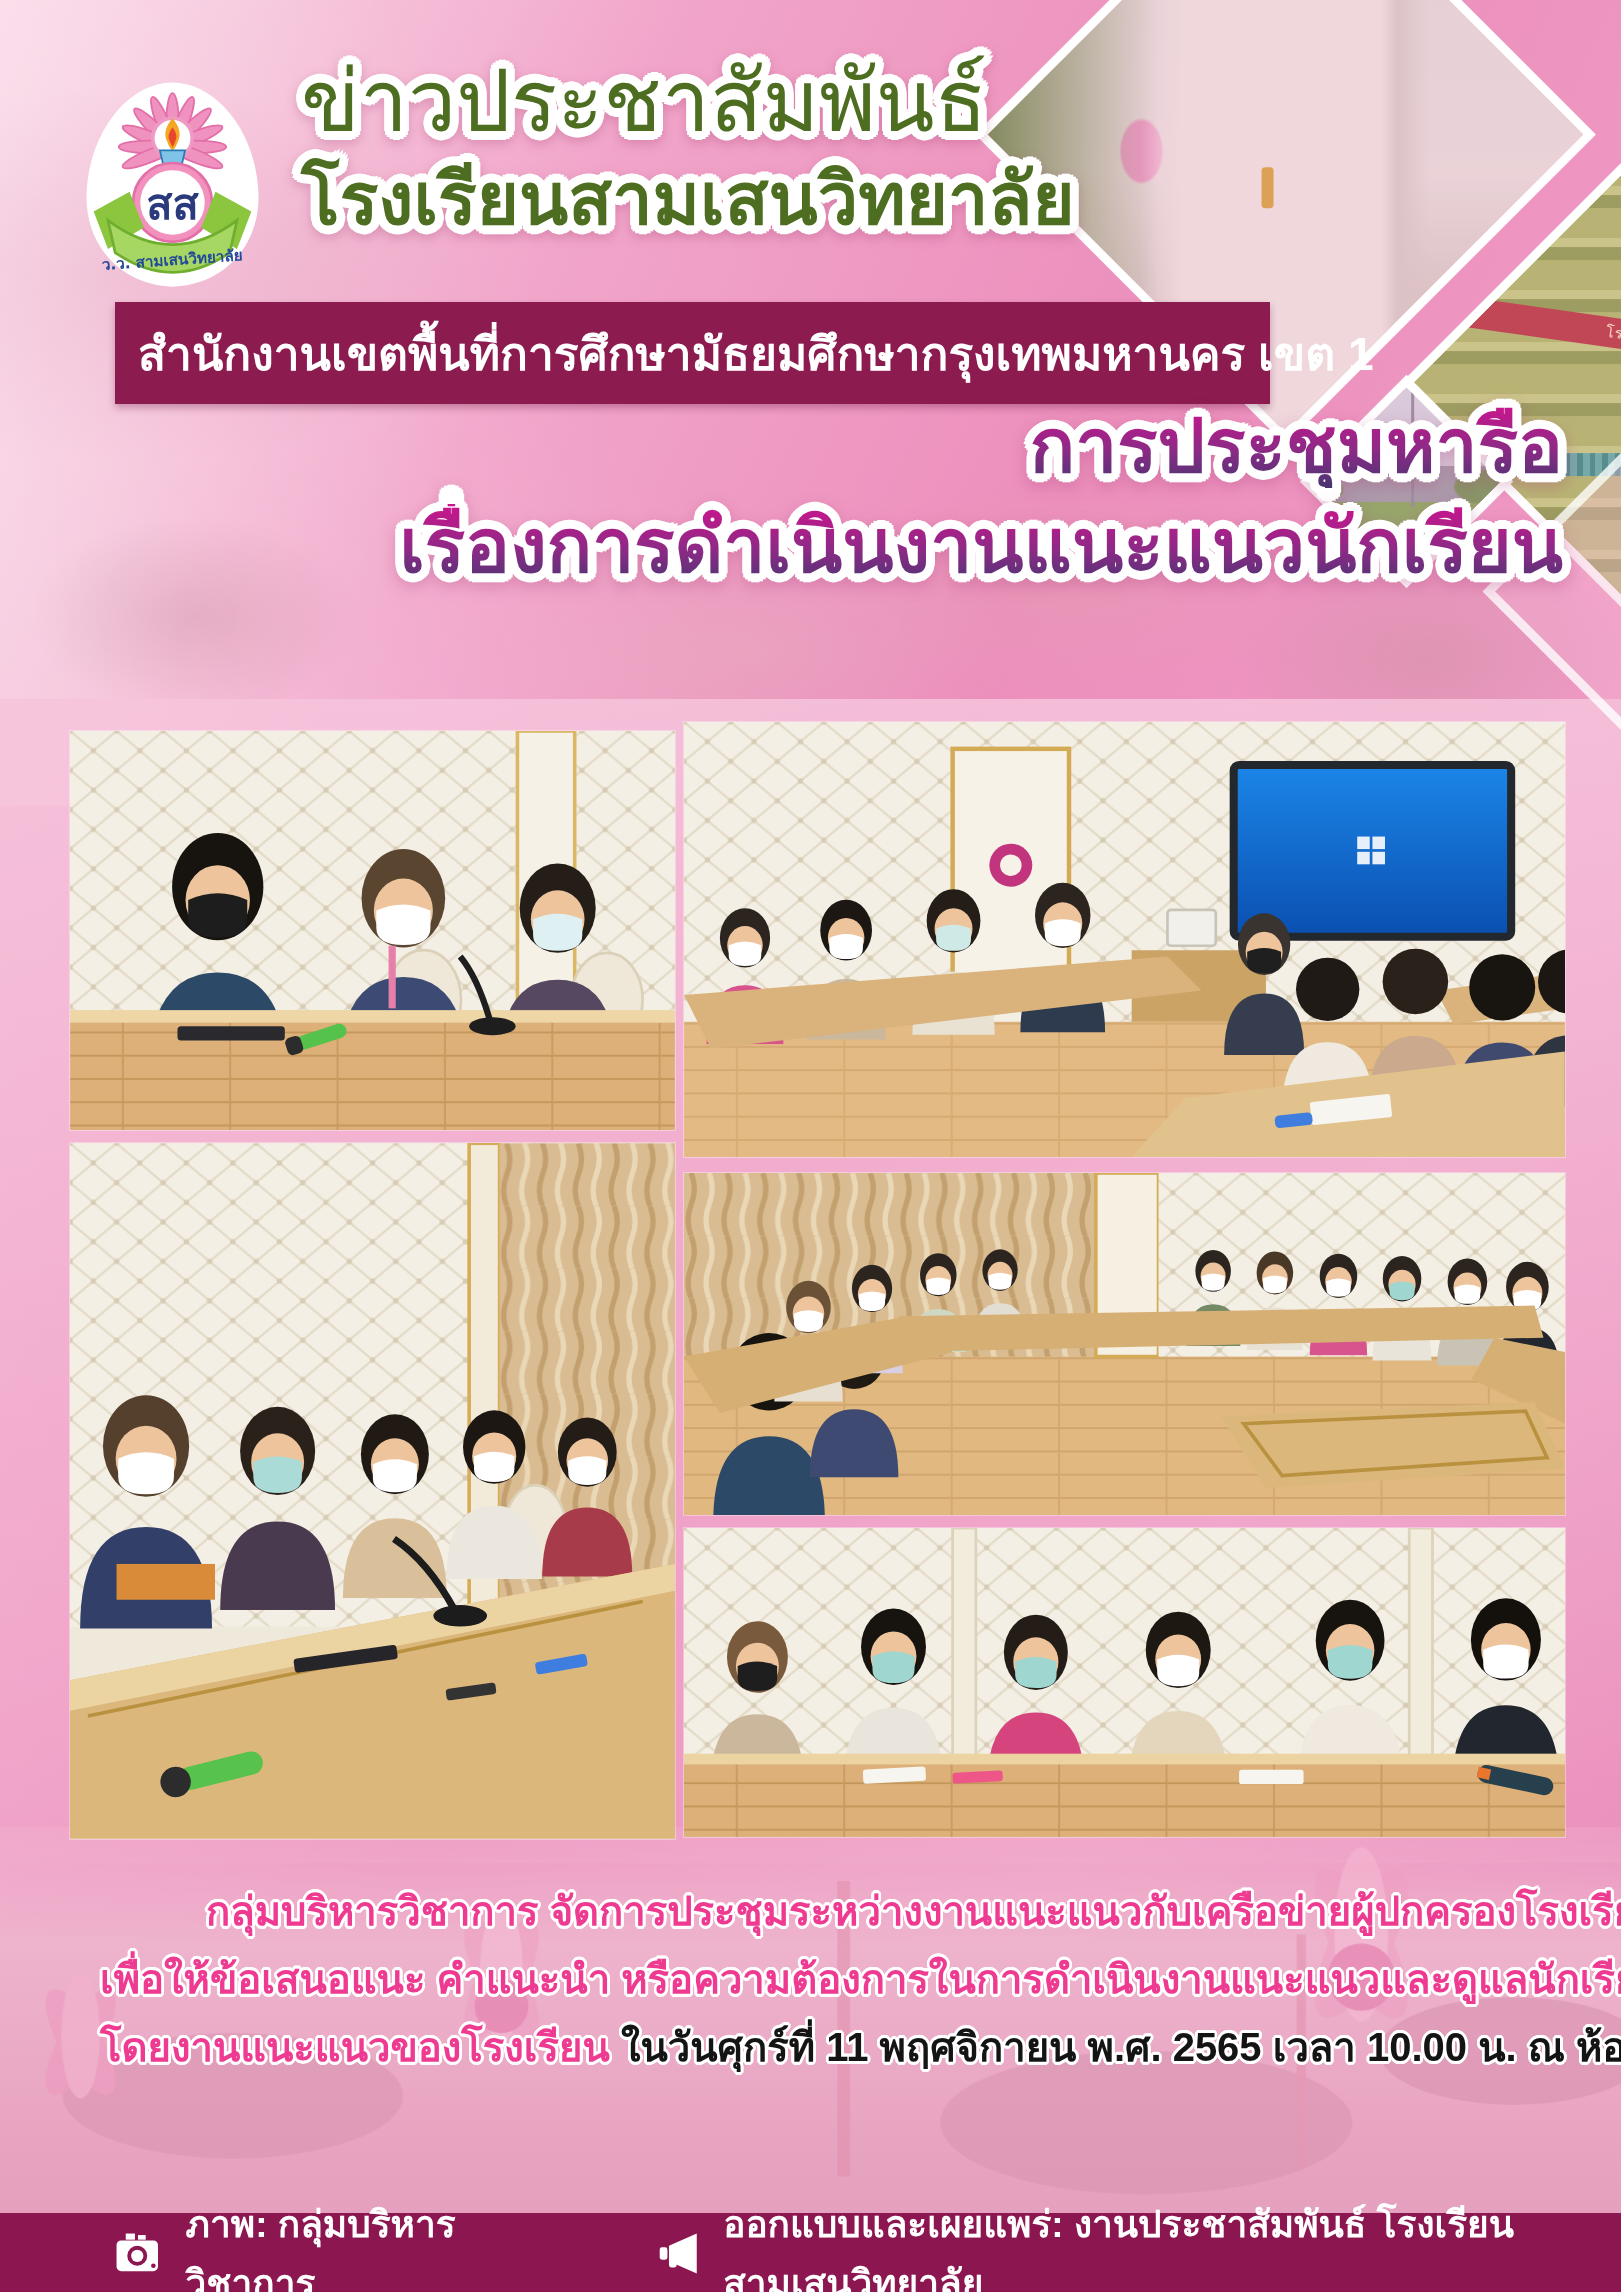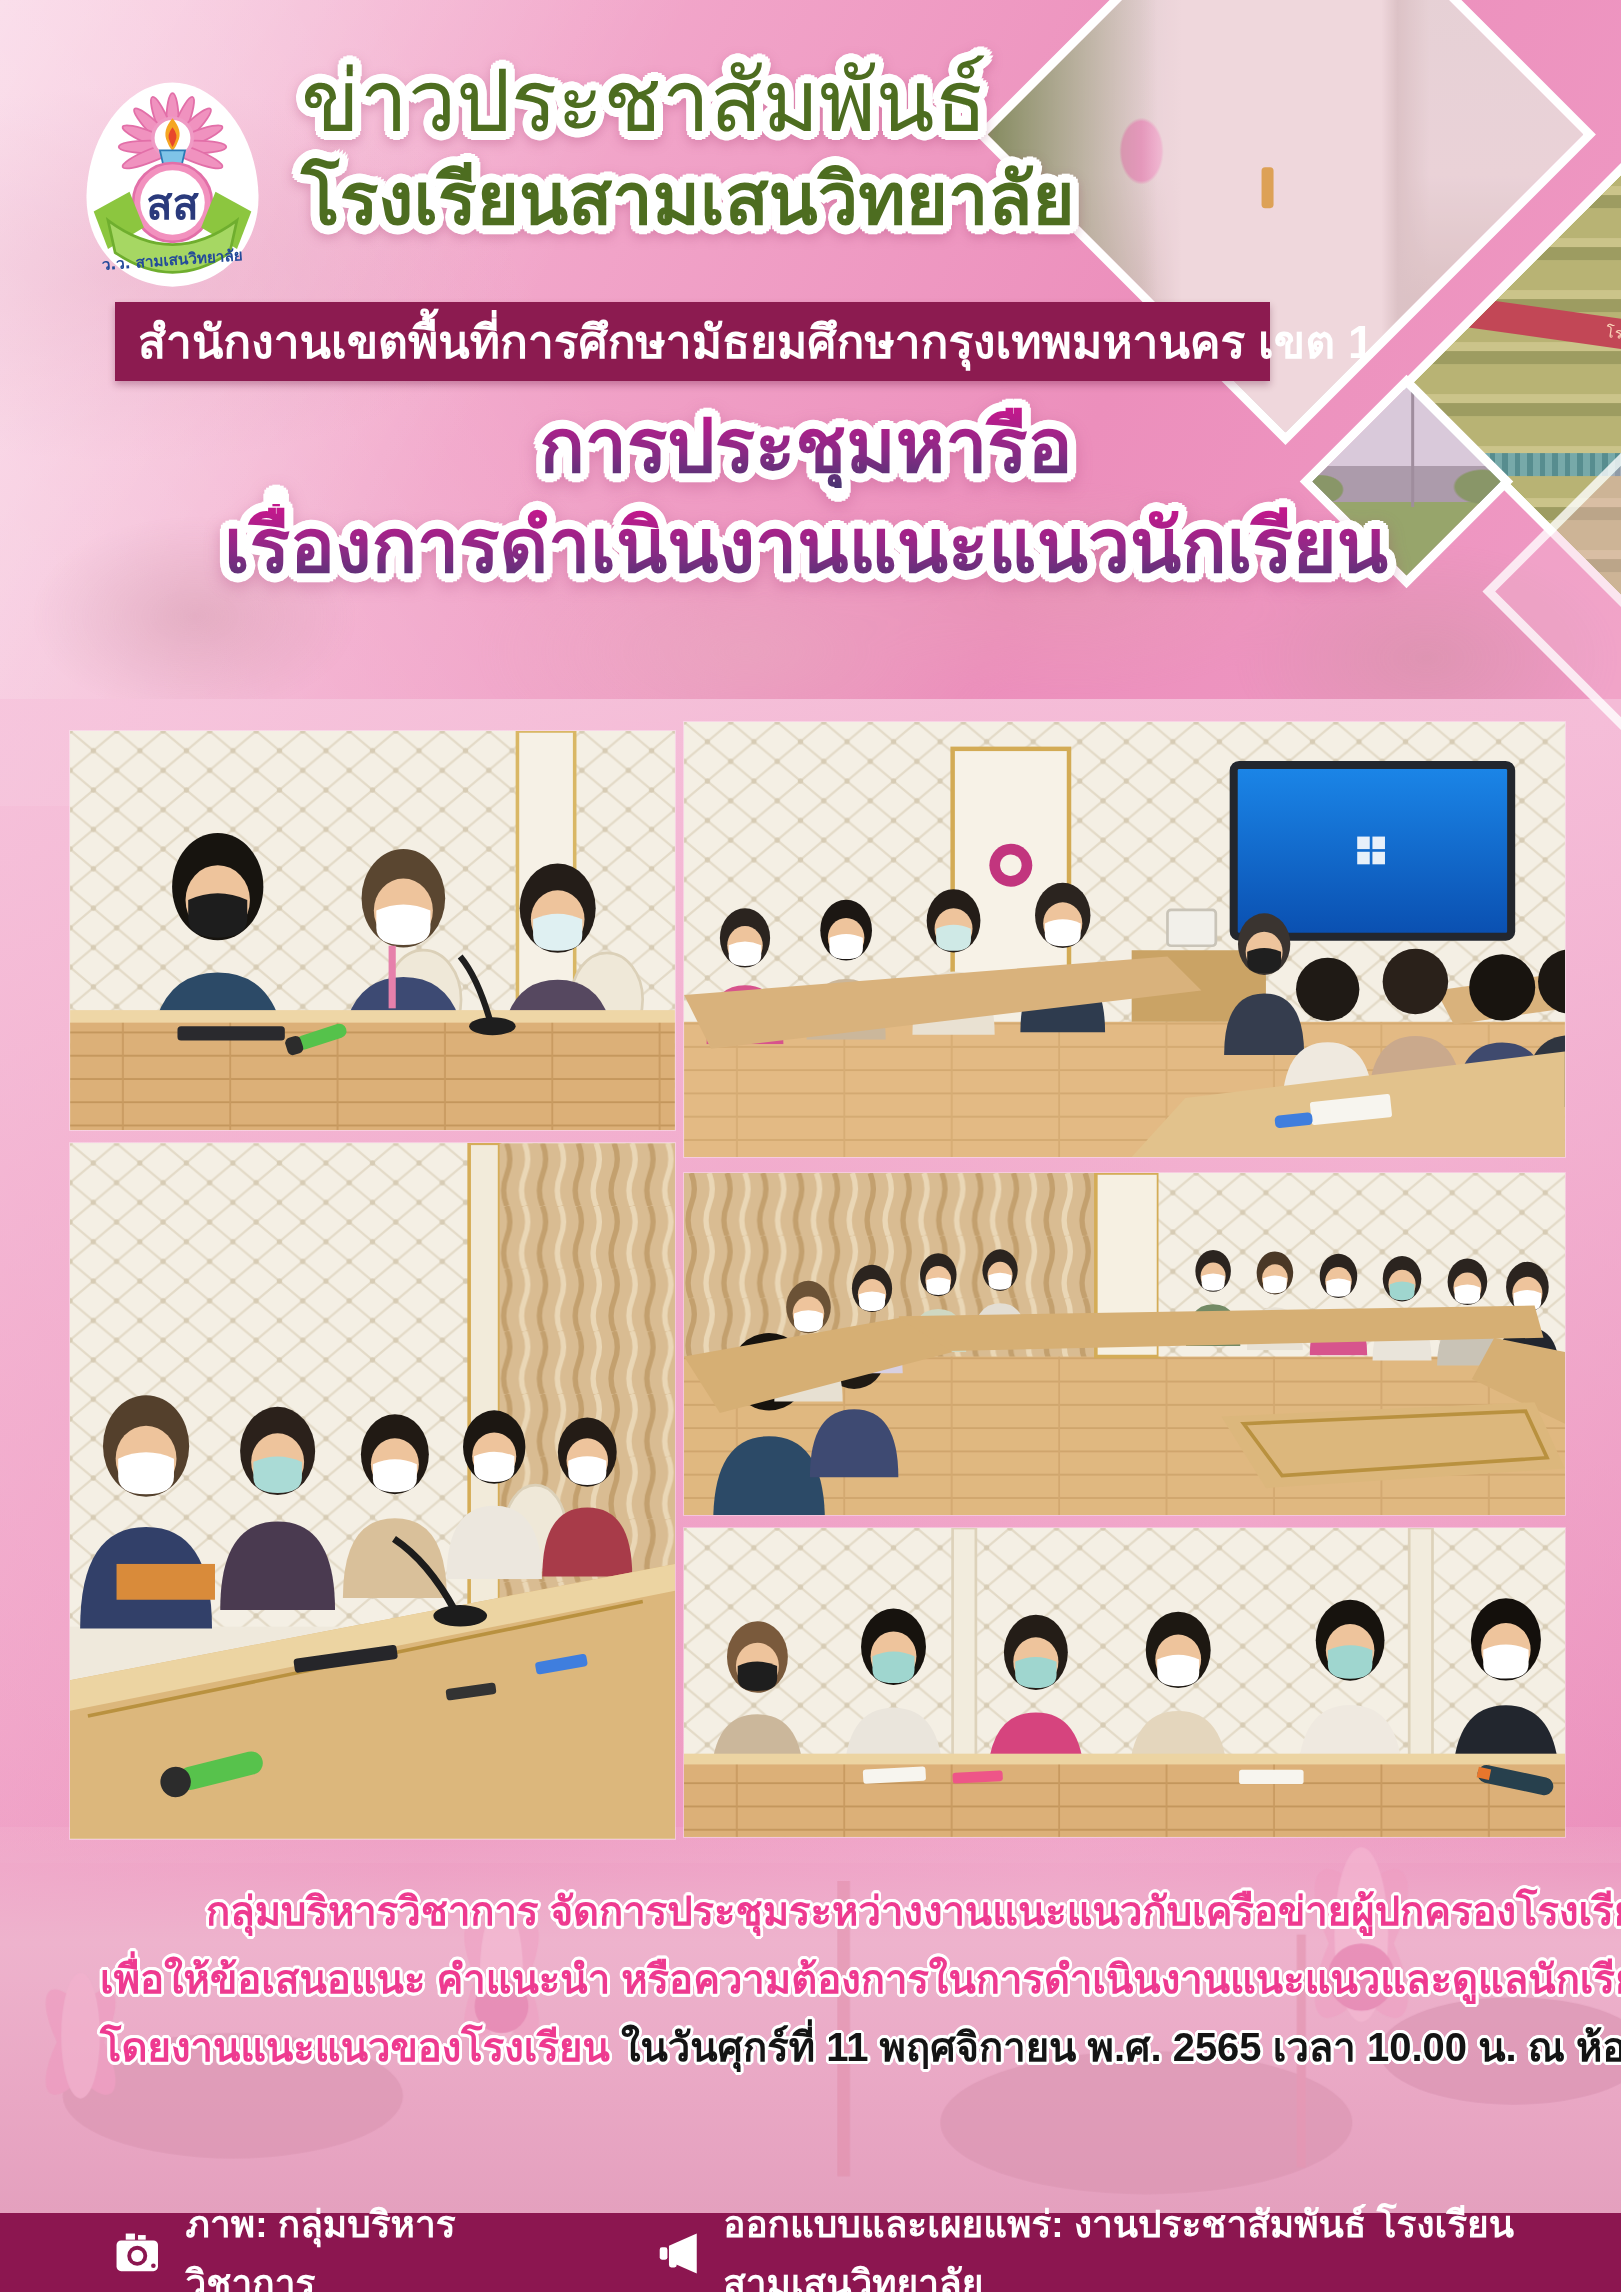--- a/index.html
+++ b/index.html
@@ -26,21 +26,21 @@
   
   .logo{position:absolute;left:81px;top:77px;width:183px;height:215px;}
   .hdr-titles{position:absolute;left:301px;top:52px;width:985px;}
   .duo{position:relative;display:inline-block;white-space:nowrap;}
   .duo .un{position:absolute;left:0;top:0;color:#fff;
     text-shadow:9px 0 0 #fff,-9px 0 0 #fff,0 9px 0 #fff,0 -9px 0 #fff,6.3px 6.3px 0 #fff,6.3px -6.3px 0 #fff,-6.3px 6.3px 0 #fff,-6.3px -6.3px 0 #fff,8px 3.6px 0 #fff,8px -3.6px 0 #fff,-8px 3.6px 0 #fff,-8px -3.6px 0 #fff,3.6px 8px 0 #fff,3.6px -8px 0 #fff,-3.6px 8px 0 #fff,-3.6px -8px 0 #fff;}
   .duo .ov{position:relative;}
   .hdr-line1{font-size:86px;font-weight:normal;line-height:99px;filter:drop-shadow(0 4.5px 5.4px rgba(150,40,90,.25));}
   .hdr-line2{font-size:72px;font-weight:bold;line-height:86px;margin-top:5.4px;filter:drop-shadow(0 4.5px 5.4px rgba(150,40,90,.25));}
   .hdr-line1 .ov,.hdr-line2 .ov{color:#4d6d20;}
-  .banner{position:absolute;left:115px;top:302px;width:1155px;height:79px;background:#8c1b50;
+  .banner{position:absolute;left:115px;top:302px;width:1155px;height:102px;background:#8c1b50;
     display:flex;align-items:center;padding-left:23px;box-sizing:border-box;box-shadow:0 3.6px 7.2px rgba(90,10,50,.3);}
   .banner span{color:#fff;font-size:46px;font-weight:bold;white-space:nowrap;}
   
   .dmd{position:absolute;border:9.9px solid #fff;transform:rotate(45deg);overflow:hidden;}
   .dmd .inner{position:absolute;left:-45%;top:-45%;width:190%;height:190%;transform:rotate(-45deg);}
   .dmd::after{content:"";position:absolute;inset:0;background:rgba(238,138,184,.22);}
   .dmd-large{left:1066px;top:-85px;width:421px;height:421px;}
   .dmd-med{left:1464px;top:228px;width:296px;height:296px;}
   .dmd-small{left:1331px;top:406px;width:133px;height:133px;}
   .dmd-ghost{left:1527px;top:484px;width:197px;height:197px;border-color:rgba(255,255,255,.75);background:rgba(255,255,255,.18);}
@@ -67,21 +67,21 @@
       background:radial-gradient(36px 23px at 16% 60%,#6e9a53 0 60%,transparent 65%),radial-gradient(45px 27px at 80% 55%,#6e9a53 0 60%,transparent 66%);}
   
   .photo{position:absolute;overflow:hidden;background:#efe9dc;box-shadow:0 0 0 0.9px rgba(255,255,255,.4);}
   .photo svg{display:block;width:100%;height:100%;}
   .photo-a{left:70px;top:731px;width:605px;height:399px;}
   .photo-b{left:684px;top:722px;width:881px;height:435px;}
   .photo-c{left:70px;top:1143px;width:605px;height:696px;}
   .photo-d{left:684px;top:1173px;width:881px;height:342px;}
   .photo-e{left:684px;top:1528px;width:881px;height:309px;}
   
-  .headline{position:absolute;left:36px;top:396px;width:1540px;text-align:center;}
+  .headline{position:absolute;left:23px;top:396px;width:1540px;text-align:right;}
   .hl{font-size:75px;font-weight:bold;line-height:100px;filter:drop-shadow(0 5.4px 7.2px rgba(170,60,120,.3));}
   .hl .ov{background:linear-gradient(180deg,#c2188c 8%,#8c2a86 55%,#473571 100%);-webkit-background-clip:text;background-clip:text;color:transparent;}
   
   .body-text{position:absolute;left:100px;top:1877px;width:1420px;font-size:40px;font-weight:bold;line-height:68px;}
   .body-text .ln{white-space:nowrap;}
   .body-text .ln.indent{padding-left:106px;}
   .pink{color:#ee3a90;}
   .blk{color:#141414;}
   .olx{text-shadow:2.7px 0 0 #fff,-2.7px 0 0 #fff,0 2.7px 0 #fff,0 -2.7px 0 #fff,1.8px 1.8px 0 #fff,1.8px -1.8px 0 #fff,-1.8px 1.8px 0 #fff,-1.8px -1.8px 0 #fff,2.7px 0.9px 0 #fff,2.7px -0.9px 0 #fff,-2.7px 0.9px 0 #fff,-2.7px -0.9px 0 #fff,0.9px 2.7px 0 #fff,0.9px -2.7px 0 #fff,-0.9px 2.7px 0 #fff,-0.9px -2.7px 0 #fff;}
   

